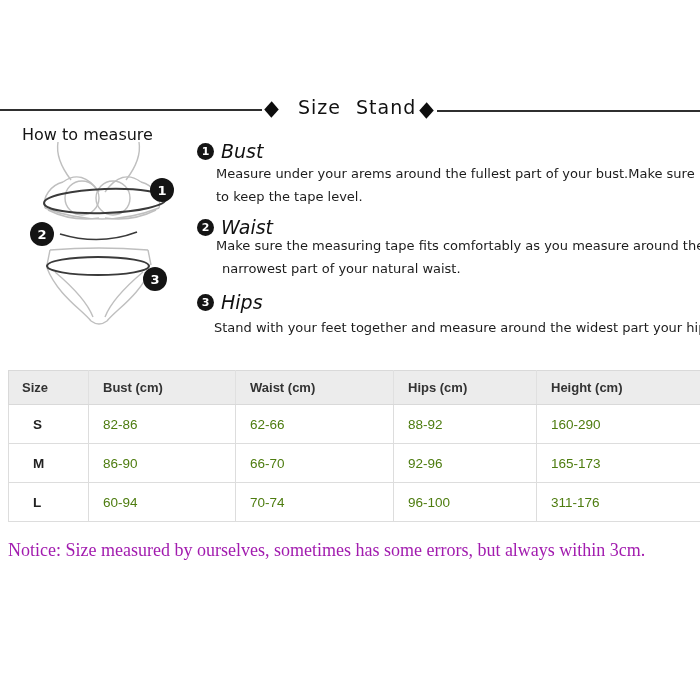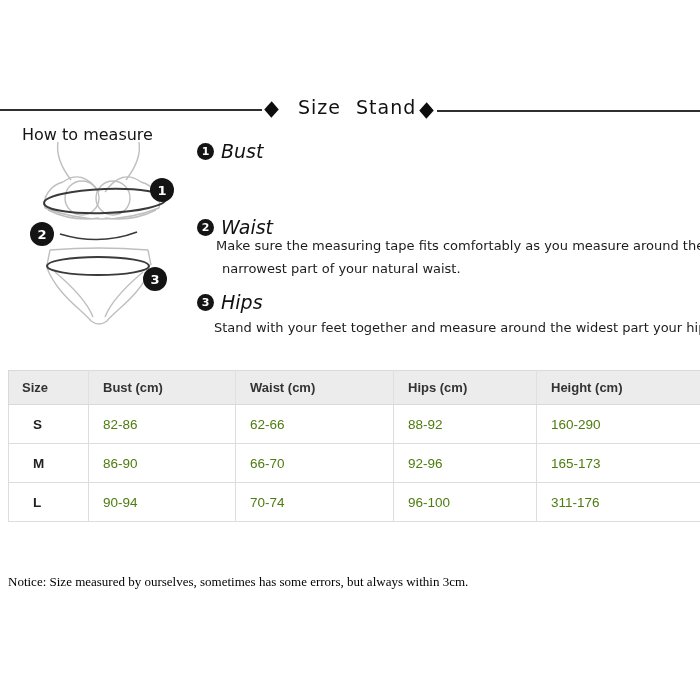--- a/index.html
+++ b/index.html
@@ -29,21 +29,21 @@
   table.size col.c3{width:143px;} table.size col.c4{width:164px;}
   table.size th{background:#ececec;font-size:13px;font-weight:bold;color:#333;text-align:left;
                 height:33px;padding:0 0 0 14px;border:1px solid #d9d9d9;border-right-color:#e0e0e0;}
   table.size th:first-child{padding-left:13px;}
   table.size td{font-size:13.5px;color:#4d7c0f;height:38px;padding:0 0 0 14px;
                 border:1px solid #dddddd;background:#fff;}
   table.size td:first-child{padding-left:24px;font-weight:bold;color:#222;}
   table.size th:last-child,table.size td:last-child{border-right:none;}
 
   
-  .notice{position:absolute;left:8px;top:574px;font-size:13px;color:#000000;
+  .notice{position:absolute;left:8px;top:540px;font-size:18px;color:#a21caf;
           font-family:"Liberation Serif","DejaVu Serif",serif;white-space:nowrap;}
 
   
   .fig{position:absolute;left:12px;top:138px;}
 </style>
 </head>
 <body>
 
 <div id="page">
 
@@ -93,20 +93,22 @@
       <circle cx="143" cy="141" r="12" fill="#141414"></circle>
       <text x="143" y="146" fill="#ffffff">3</text>
     </g>
   </svg>
 
   <div class="sec-head" style="left:197px;top:140px;">
     <span class="badge">1</span>
     <span class="sec-title">Bust</span>
   </div>
   <div class="sec-body" style="left:216px;top:162px;">
+    <div>Measure under your arems around the fullest part of your bust.Make sure</div>
+    <div>to keep the tape level.</div>
   </div>
 
   <div class="sec-head" style="left:197px;top:216px;">
     <span class="badge">2</span>
     <span class="sec-title">Waist</span>
   </div>
   <div class="sec-body" style="left:216px;top:234px;">
     <div>Make sure the measuring tape fits comfortably as you measure around the</div>
     <div class="l2">narrowest part of your natural waist.</div>
   </div>
@@ -146,21 +148,21 @@
       </tr>
       <tr>
         <td>M</td>
         <td>86-90</td>
         <td>66-70</td>
         <td>92-96</td>
         <td>165-173</td>
       </tr>
       <tr>
         <td>L</td>
-        <td>90-94</td>
+        <td>60-94</td>
         <td>70-74</td>
         <td>96-100</td>
         <td>311-176</td>
       </tr>
     </tbody>
   </table>
 
   <div class="notice">Notice: Size measured by ourselves, sometimes has some errors, but always within 3cm.</div>
 
 </div>

